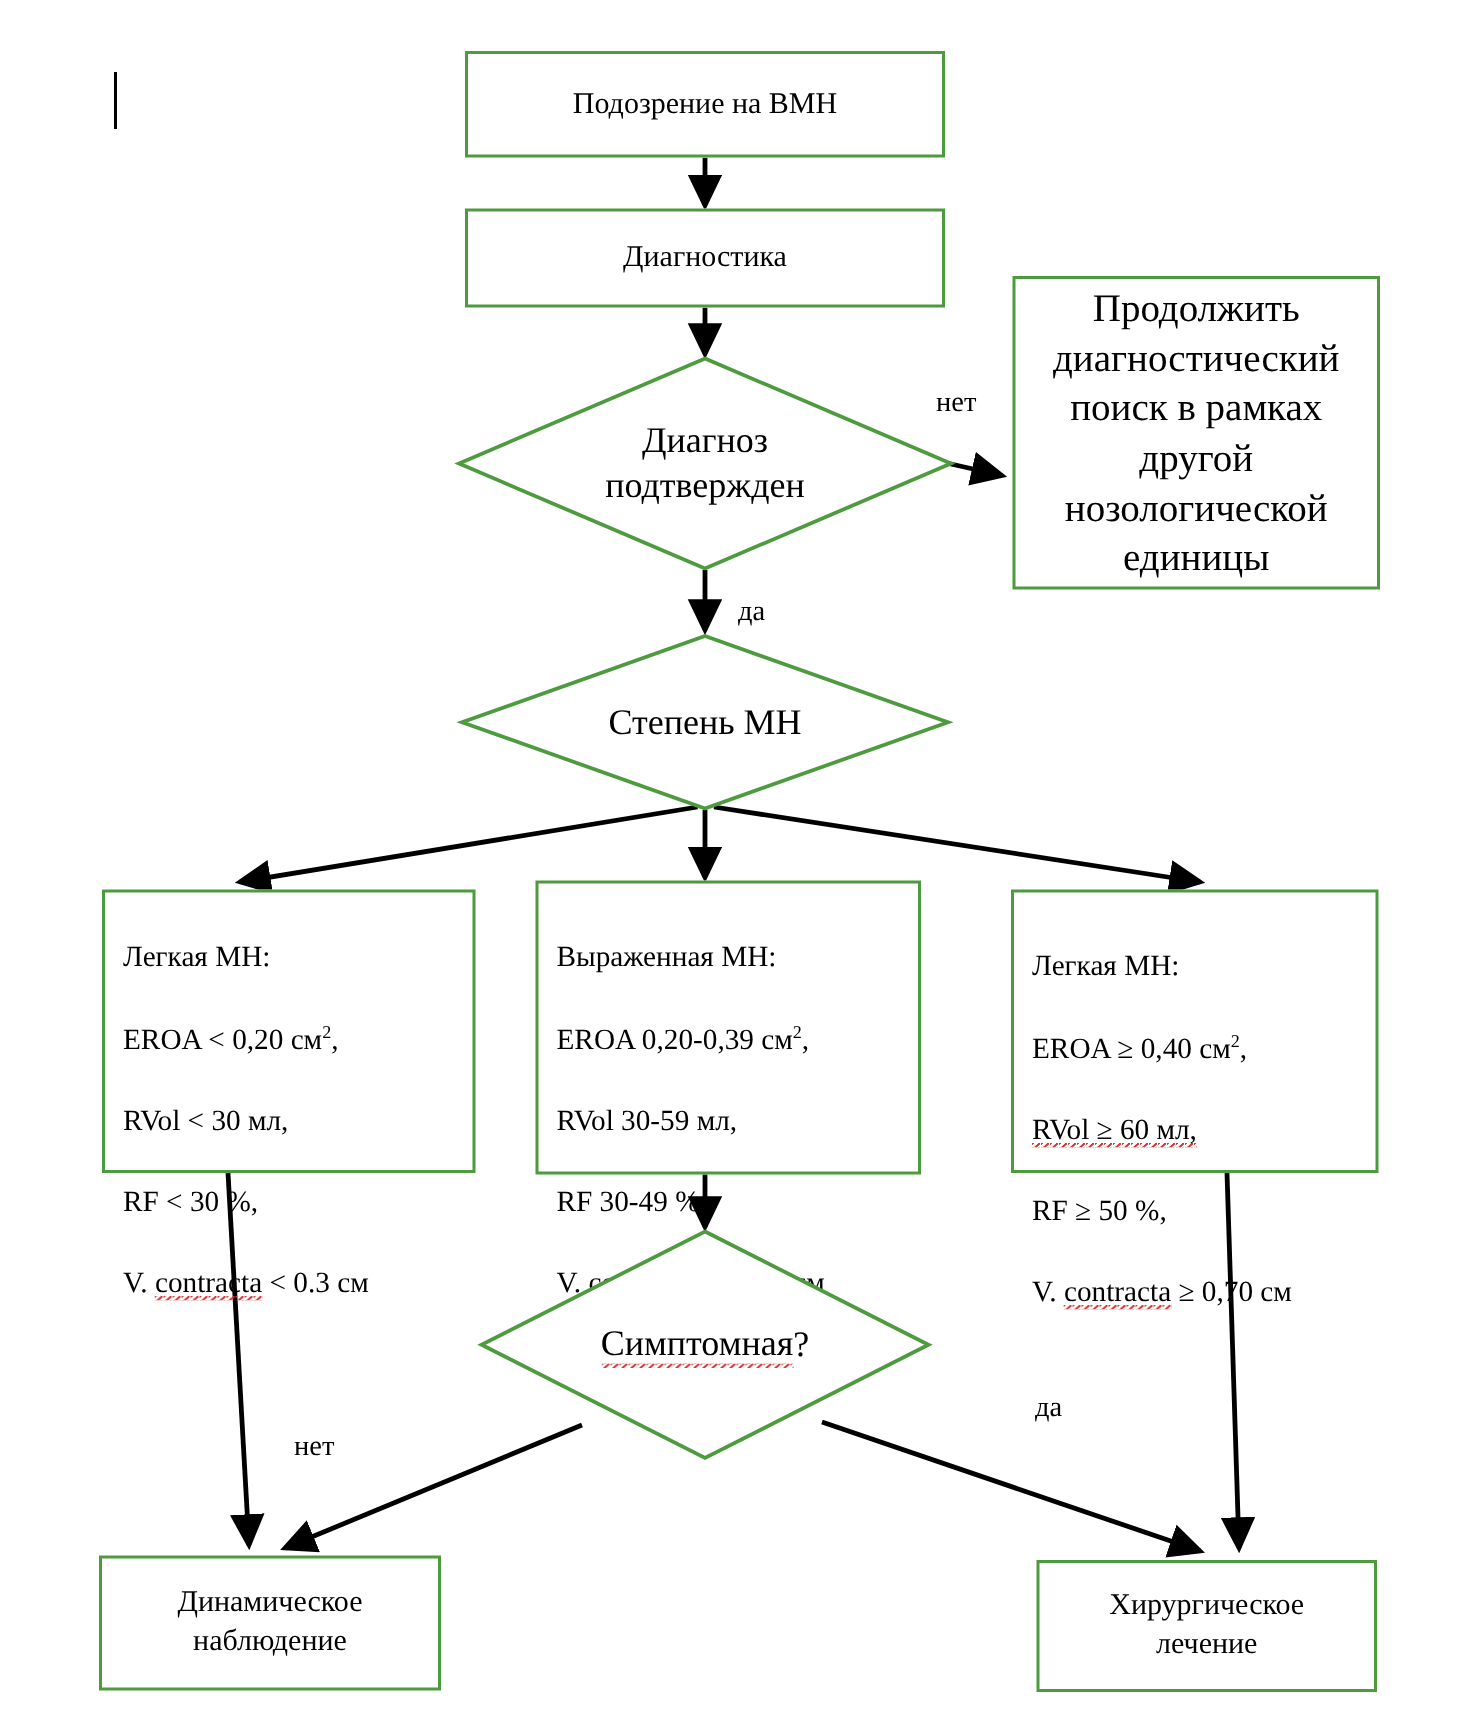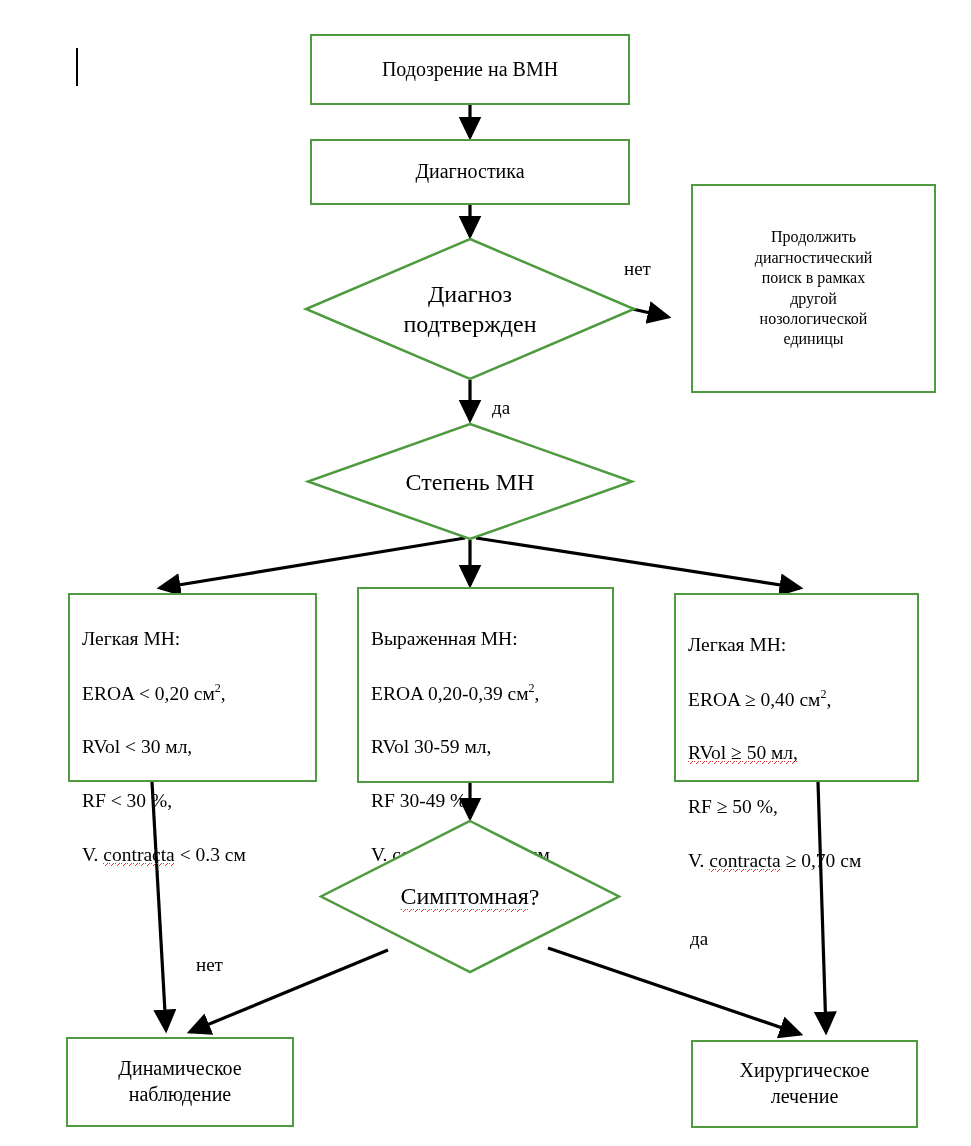--- a/index.html
+++ b/index.html
@@ -137,21 +137,21 @@
   <div class="diamond-wrap" style="left:305px; top:238px; width:330px; height:142px;">
     <svg width="330" height="142" viewBox="0 0 330 142">
       <polygon points="165,1 329,71 165,141 1,71" fill="#ffffff" stroke="#4e9a3e" stroke-width="2.5"></polygon>
     </svg>
     <div class="diamond-label">Диагноз
 подтвержден</div>
   </div>
 
   <div class="edge-label" style="left:624px; top:259px;">нет</div>
 
-  <div class="node" style="left:691px; top:184px; width:245px; height:209px; font-size:16px;">
+  <div class="node" style="left:675px; top:184px; width:245px; height:209px; font-size:26px;">
     <span>Продолжить
 диагностический
 поиск в рамках
 другой
 нозологической
 единицы</span>
   </div>
 
   <div class="edge-label" style="left:492px; top:398px;">да</div>
 
@@ -174,21 +174,21 @@
     <div>Выраженная МН:</div>
     <div><span>EROA 0,20-0,39 см</span><sup>2</sup><span>,</span></div>
     <div>RVol 30-59 мл,</div>
     <div>RF 30-49 %,</div>
     <div><span>V. </span><span class="squig">contracta</span><span> 0,4-0,6 см</span></div>
   </div>
 
   <div class="node left-text" style="left:674px; top:593px; width:245px; height:189px; display:block; padding-top:10px; font-size:19.5px; line-height:1.38;">
     <div>Легкая МН:</div>
     <div><span>EROA ≥ 0,40 см</span><sup>2</sup><span>,</span></div>
-    <div><span class="squig">RVol ≥ 50 мл,</span></div>
+    <div><span class="squig">RVol ≥ 60 мл,</span></div>
     <div>RF ≥ 50 %,</div>
     <div><span>V. </span><span class="squig">contracta</span><span> ≥ 0,70 см</span></div>
   </div>
 
   <div class="diamond-wrap" style="left:320px; top:820px; width:300px; height:153px;">
     <svg width="300" height="153" viewBox="0 0 300 153">
       <polygon points="150,1 299,76.5 150,152 1,76.5" fill="#ffffff" stroke="#4e9a3e" stroke-width="2.5"></polygon>
     </svg>
     <div class="diamond-label" style="flex-direction:row;">
       <span class="squig">Симптомная</span>

